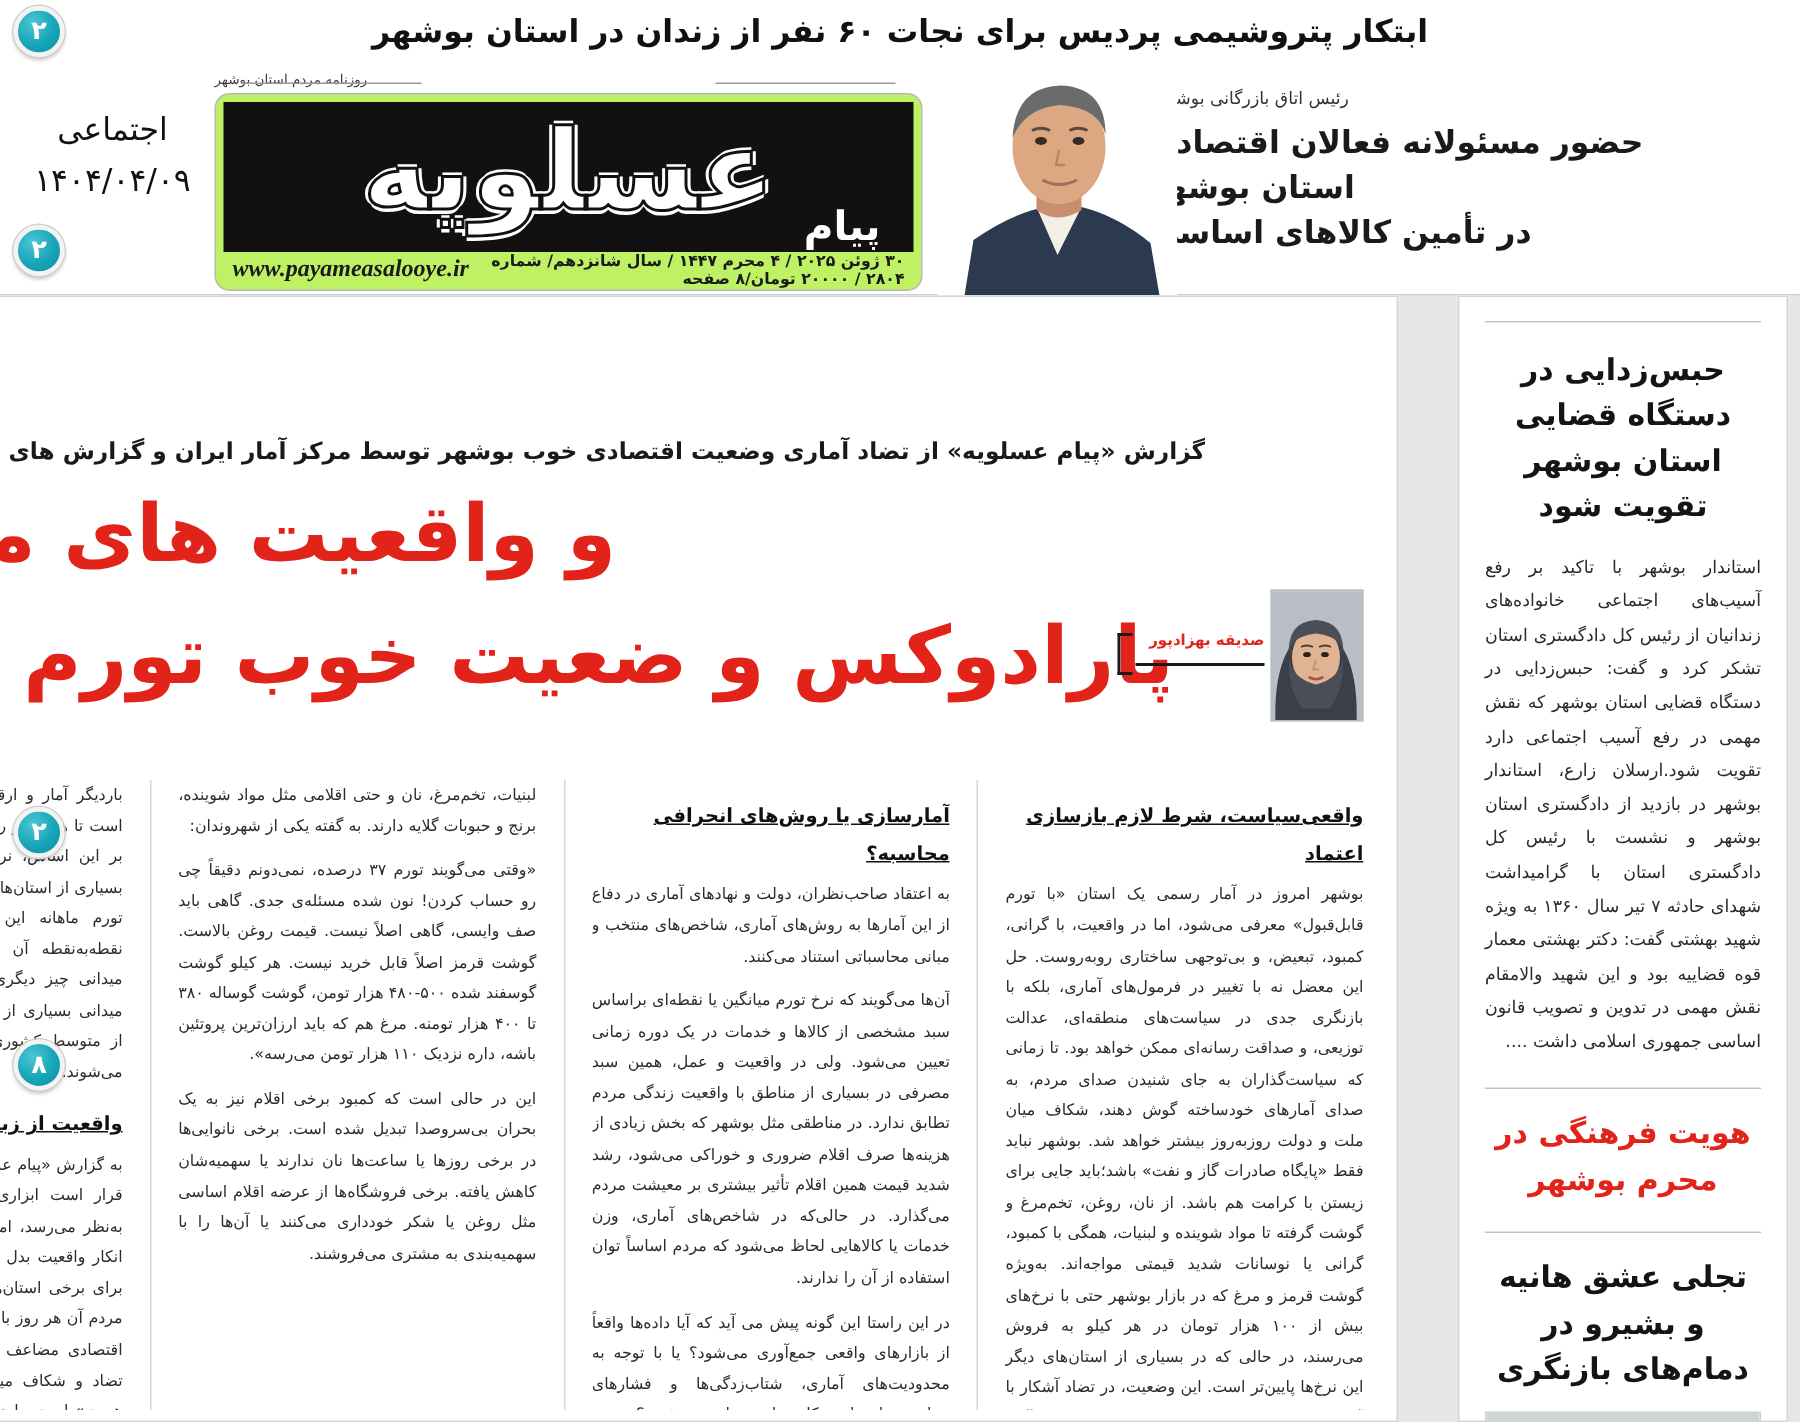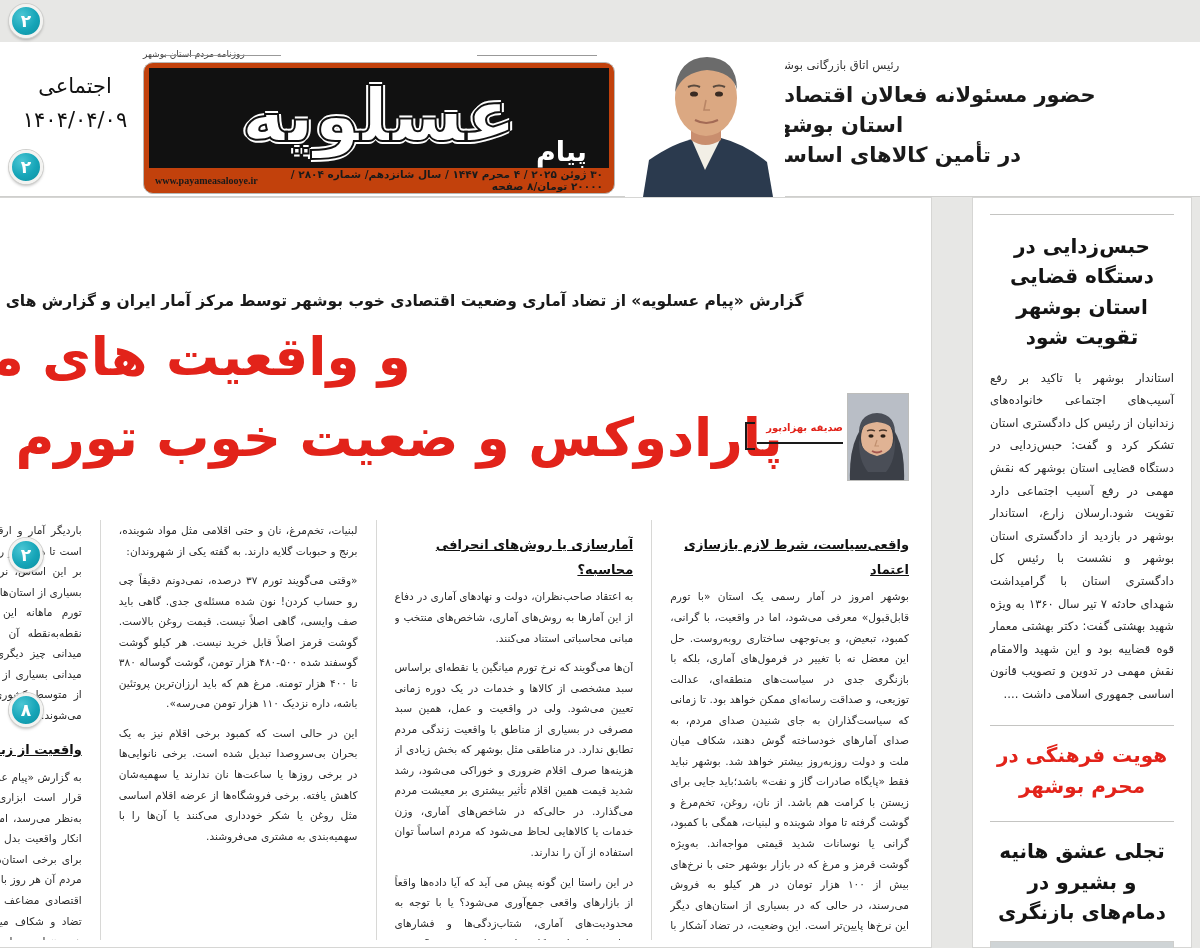--- a/index.html
+++ b/index.html
@@ -128,21 +128,21 @@
     height: 1px;
     background: #999;
   }
   .masthead-tagline:before { right: 18px; }
   .masthead-tagline:after  { left: 18px; }
 
   .masthead-box {
     position: absolute;
     top: 12px; left: 0; right: 0;
     height: 132px;
-    background: #c2410c;
+    background: #bef264;
     border: 1px solid #b8b8b6;
     border-radius: 10px;
     padding: 5px;
   }
   .masthead-black {
     position: relative;
     width: 100%;
     height: 100px;
     background: #111111;
     overflow: hidden;
@@ -176,25 +176,26 @@
     align-items: center;
     justify-content: space-between;
     padding: 0 6px;
   }
   .masthead-info-line {
     font-size: 10.5px;
     font-weight: bold;
     color: #1a1a1a;
   }
   .masthead-url {
-    font-size: 10px;
+    font-size: 16px;
     font-weight: bold;
     color: #1a1a1a;
     direction: ltr;
     font-family: "Liberation Serif", serif;
+    font-style: italic;
   }
 
   
   .date-block {
     position: absolute;
     top: 32px;
     right: 1065px;
     width: 120px;
     text-align: center;
     color: #111;
@@ -369,20 +370,23 @@
   .col-divider {
     width: 1px;
     background: #d8d8d6;
   }
 </style>
 </head>
 <body>
 
 <div class="page">
 
+  <div class="top-banner">
+    <div class="top-banner-text">ابتکار پتروشیمی پردیس برای نجات ۶۰ نفر از زندان در استان بوشهر</div>
+  </div>
   <div class="badge badge-1">۲</div>
 
   <div class="header">
 
     <div class="secondary">
       <div class="secondary-kicker">رئیس اتاق بازرگانی بوشهر :</div>
       <div class="secondary-title">حضور مسئولانه فعالان اقتصادی استان بوشهر</div>
       <div class="secondary-title">در تأمین کالاهای اساسی</div>
     </div>
 

